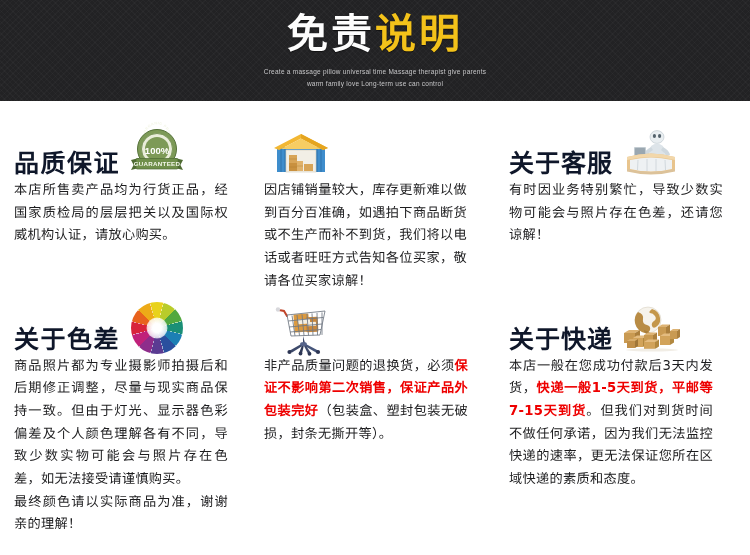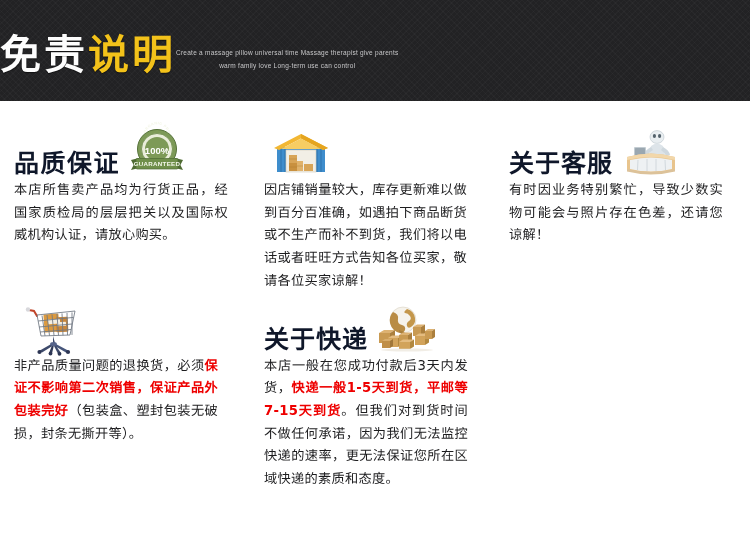--- a/index.html
+++ b/index.html
@@ -31,21 +31,21 @@
     height: 101px;
     background-color: #222224;
     background-image:
       repeating-linear-gradient(45deg,
         rgba(255,255,255,0.022) 0px, rgba(255,255,255,0.022) 1px,
         rgba(0,0,0,0) 1px, rgba(0,0,0,0) 4px),
       repeating-linear-gradient(-45deg,
         rgba(255,255,255,0.022) 0px, rgba(255,255,255,0.022) 1px,
         rgba(0,0,0,0) 1px, rgba(0,0,0,0) 4px);
     display: flex;
-    flex-direction: row;
+    flex-direction: column;
     align-items: center;
     justify-content: flex-start;
     padding-top: 11px;
   }
 
   .header-title {
     font-size: 41px;
     font-weight: bold;
     letter-spacing: 3px;
     line-height: 1.17;
@@ -292,20 +292,36 @@
               <path d="M5 42 q24 6 48 0 l 0 2.5 q-24 6 -48 0 z" fill="#dcc29a"></path>
             </svg>
           </div>
         </div>
       </div>
       <div class="cell-body">
         <p>有时因业务特别繁忙，导致少数实物可能会与照片存在色差，还请您谅解！</p>
       </div>
     </div>
 
+    <div class="cell c4">
+      <div class="cell-head">
+        <div class="cell-title">关于色差</div>
+        <div class="cell-icon">
+          <div class="wheel-wrap">
+            <div class="wheel">
+              <div class="wheel-spokes"></div>
+            </div>
+          </div>
+        </div>
+      </div>
+      <div class="cell-body">
+        <p>商品照片都为专业摄影师拍摄后和后期修正调整，尽量与现实商品保持一致。但由于灯光、显示器色彩偏差及个人颜色理解各有不同，导致少数实物可能会与照片存在色差，如无法接受请谨慎购买。</p>
+        <p>最终颜色请以实际商品为准，谢谢亲的理解！</p>
+      </div>
+    </div>
 
     <div class="cell c5">
       <div class="cell-head">
         <div class="cell-icon">
           <div class="cart-wrap">
             <svg width="60" height="52" viewBox="0 0 60 52">
               <path d="M6 7 l 5 1 l 3 5" stroke="#c2452a" stroke-width="2" fill="none" stroke-linecap="round"></path>
               <circle cx="5" cy="6.5" r="2.2" fill="#d8d8dc"></circle>
               <path d="M14 12 L 52 8 L 47 32 L 18 33 Z" fill="#ffffff" fill-opacity="0.25"></path>
               <rect x="21" y="11" width="15" height="18" rx="1" fill="#dc9a3f" transform="rotate(-4 28 20)"></rect>

